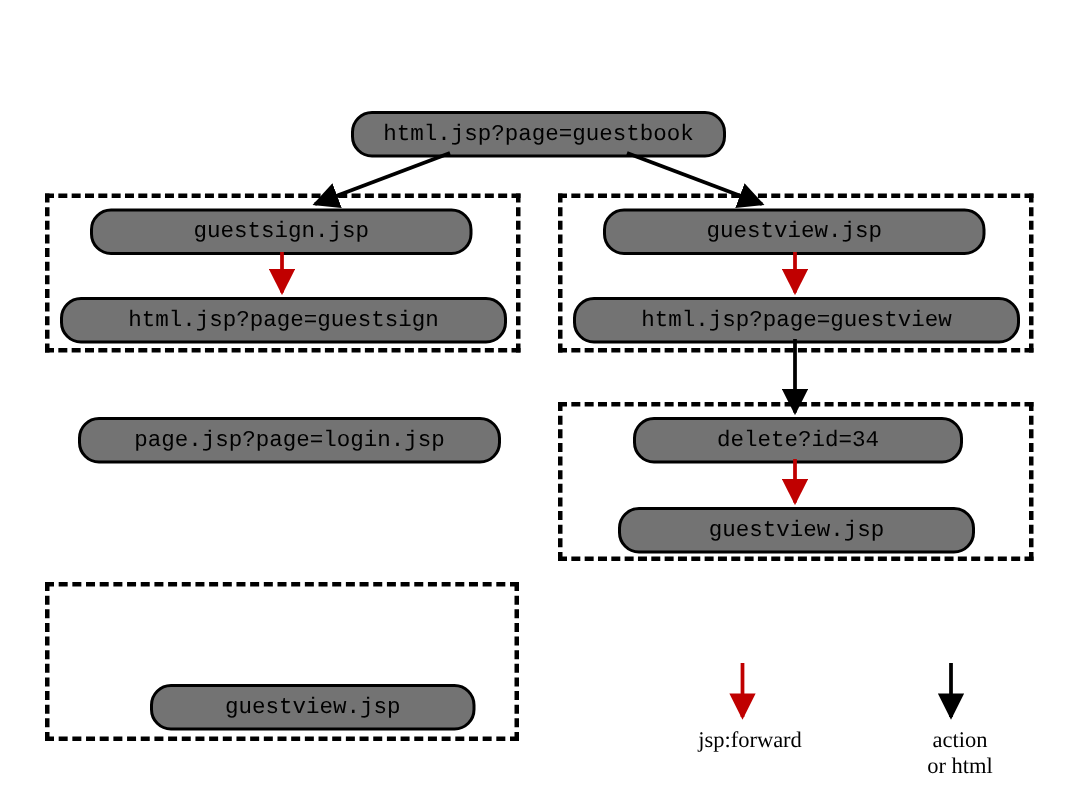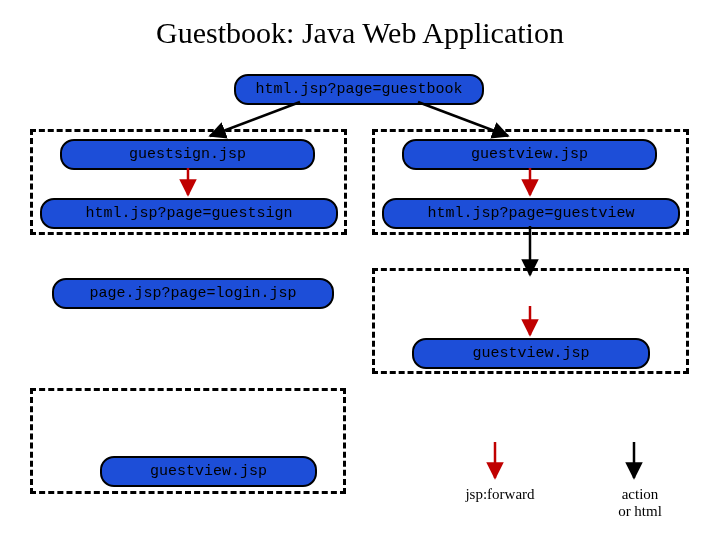--- a/index.html
+++ b/index.html
@@ -16,21 +16,21 @@
   .title {
     position: absolute;
     width: 720px;
     text-align: center;
     top: 16px;
     font-size: 30px;
   }
   .node {
     position: absolute;
     box-sizing: border-box;
-    background: #1d4ed8;
+    background: #737373;
     border: 2px solid #000;
     border-radius: 14px;
     font-family: "Courier New", monospace;
     font-size: 15px;
     line-height: 1;
     padding: 6px 10px;
     text-align: center;
     white-space: nowrap;
   }
   .dashbox {
@@ -53,35 +53,35 @@
     width: 720px;
     height: 540px;
     pointer-events: none;
   }
 </style>
 </head>
 <body>
 
 <div class="stage">
 
-  <div class="title">Guestbook: Java Web Application</div>
 
   <div class="node" style="left:234px; top:74px; width:250px;">html.jsp?page=guestbook</div>
 
   <div class="dashbox" style="left:30px; top:129px; width:317px; height:106px;"></div>
   <div class="node" style="left:40px; top:198px; width:298px;">html.jsp?page=guestsign</div>
   <div class="node" style="left:60px; top:139px; width:255px;">guestsign.jsp</div>
 
   <div class="dashbox" style="left:372px; top:129px; width:317px; height:106px;"></div>
   <div class="node" style="left:402px; top:139px; width:255px;">guestview.jsp</div>
   <div class="node" style="left:382px; top:198px; width:298px;">html.jsp?page=guestview</div>
 
   <div class="node" style="left:52px; top:278px; width:282px;">page.jsp?page=login.jsp</div>
 
   <div class="dashbox" style="left:372px; top:268px; width:317px; height:106px;"></div>
+  <div class="node" style="left:422px; top:278px; width:220px;">delete?id=34</div>
   <div class="node" style="left:412px; top:338px; width:238px;">guestview.jsp</div>
 
   <div class="dashbox" style="left:30px; top:388px; width:316px; height:106px;"></div>
   <div class="node" style="left:100px; top:456px; width:217px;">guestview.jsp</div>
 
   <div class="legend-label" style="left:440px; top:486px; width:120px;">jsp:forward</div>
   <div class="legend-label" style="left:590px; top:486px; width:100px;">action
 or html</div>
 
   <svg class="arrows" viewBox="0 0 720 540">

